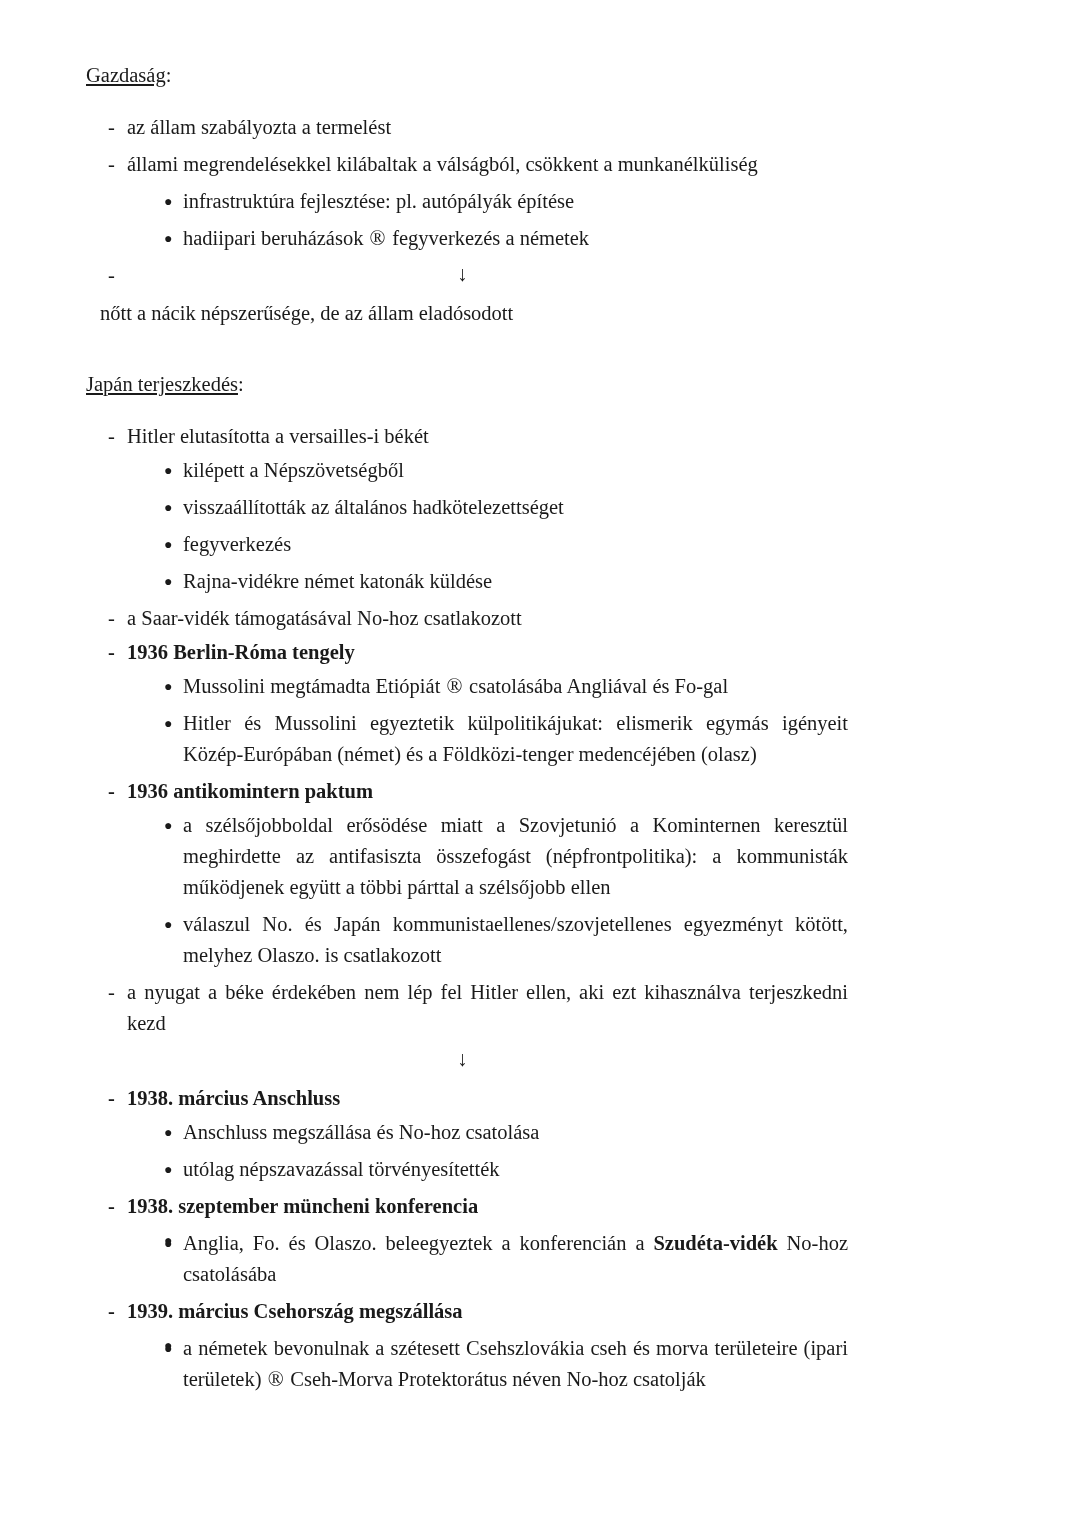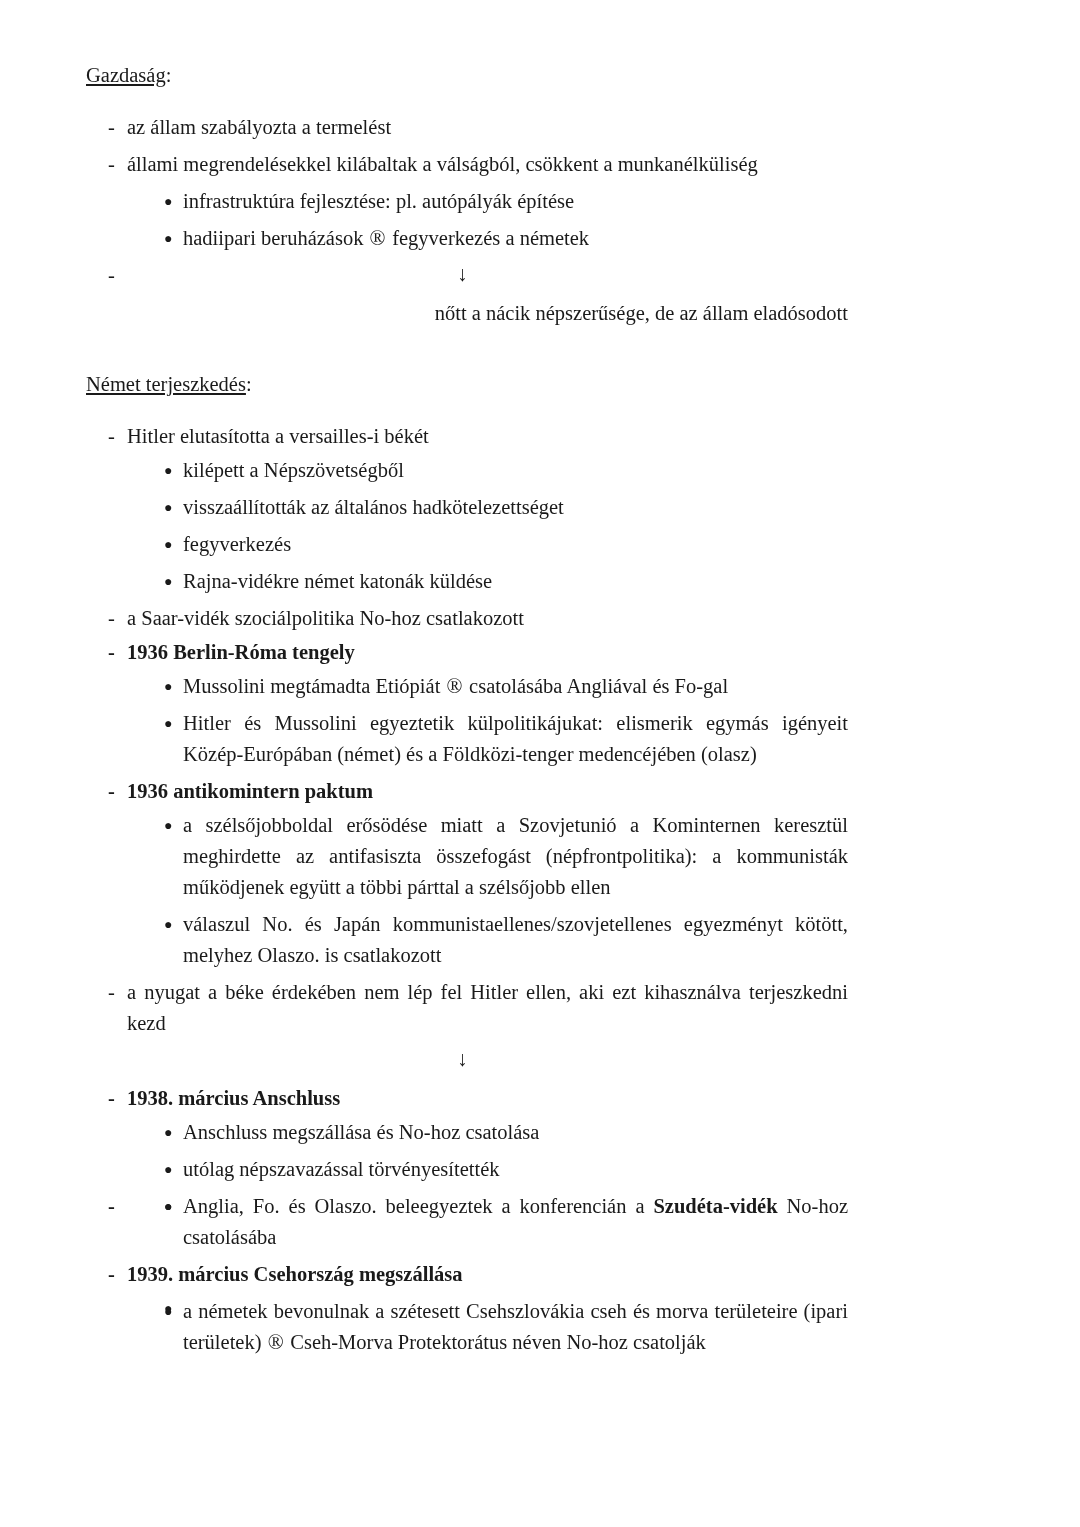--- a/index.html
+++ b/index.html
@@ -86,21 +86,21 @@
     margin: 2px 0 4px 0;
   }
   .arrow-row .arrow {
     position: absolute;
     left: 371px;
     top: 0;
     font-size: 21px;
     line-height: 28px;
   }
   .centered {
-    text-align: right;
+    text-align: left;
     font-size: 20.5px;
     line-height: 31px;
     padding-left: 14px;
   }
   .rarr {
     font-size: 21px;
     letter-spacing: .5px;
     padding: 0 1px;
   }
   .spacer-md { height: 22px; }
@@ -140,21 +140,21 @@
     </div>
 
     <div class="arrow-row">
       <span class="arrow">↓</span>
     </div>
 
     <div class="centered">nőtt a nácik népszerűsége, de az állam eladósodott</div>
 
     <div class="section-gap"></div>
 
-    <p class="section-head"><span class="u">Német terjeszkedés</span><span>:</span></p>
+    <p class="section-head"><span class="u">Japán terjeszkedés</span><span>:</span></p>
 
     <div class="spacer-md"></div>
 
     <div class="row lvl1 tight">
       <span class="marker">-</span>
       <span class="body">Hitler elutasította a versailles-i békét</span>
     </div>
 
     <div class="row lvl2">
       <span class="marker">●</span>
@@ -171,21 +171,21 @@
       <span class="body">fegyverkezés</span>
     </div>
 
     <div class="row lvl2">
       <span class="marker">●</span>
       <span class="body">Rajna-vidékre német katonák küldése</span>
     </div>
 
     <div class="row lvl1 tight">
       <span class="marker">-</span>
-      <span class="body">a Saar-vidék szociálpolitika No-hoz csatlakozott</span>
+      <span class="body">a Saar-vidék támogatásával No-hoz csatlakozott</span>
     </div>
 
     <div class="row lvl1 tight">
       <span class="marker b">-</span>
       <span class="body b">1936 Berlin-Róma tengely</span>
     </div>
 
     <div class="row lvl2">
       <span class="marker">●</span>
       <span class="body"><span>Mussolini megtámadta Etiópiát</span> <span class="rarr">®</span> <span>csatolásába Angliával és Fo-gal</span></span>
@@ -230,20 +230,21 @@
       <span class="body">Anschluss megszállása és No-hoz csatolása</span>
     </div>
 
     <div class="row lvl2">
       <span class="marker">●</span>
       <span class="body">utólag népszavazással törvényesítették</span>
     </div>
 
     <div class="row lvl1 tight">
       <span class="marker b">-</span>
+      <span class="body b">1938. szeptember müncheni konferencia</span>
     </div>
 
     <div class="row lvl2 just">
       <span class="marker">●</span>
     </div>
 
     <div class="row lvl2 just">
       <span class="marker">●</span>
       <span class="body"><span>Anglia, Fo. és Olaszo. beleegyeztek a konferencián a </span><span class="b">Szudéta-vidék</span><span> No-hoz csatolásába</span></span>
     </div>

